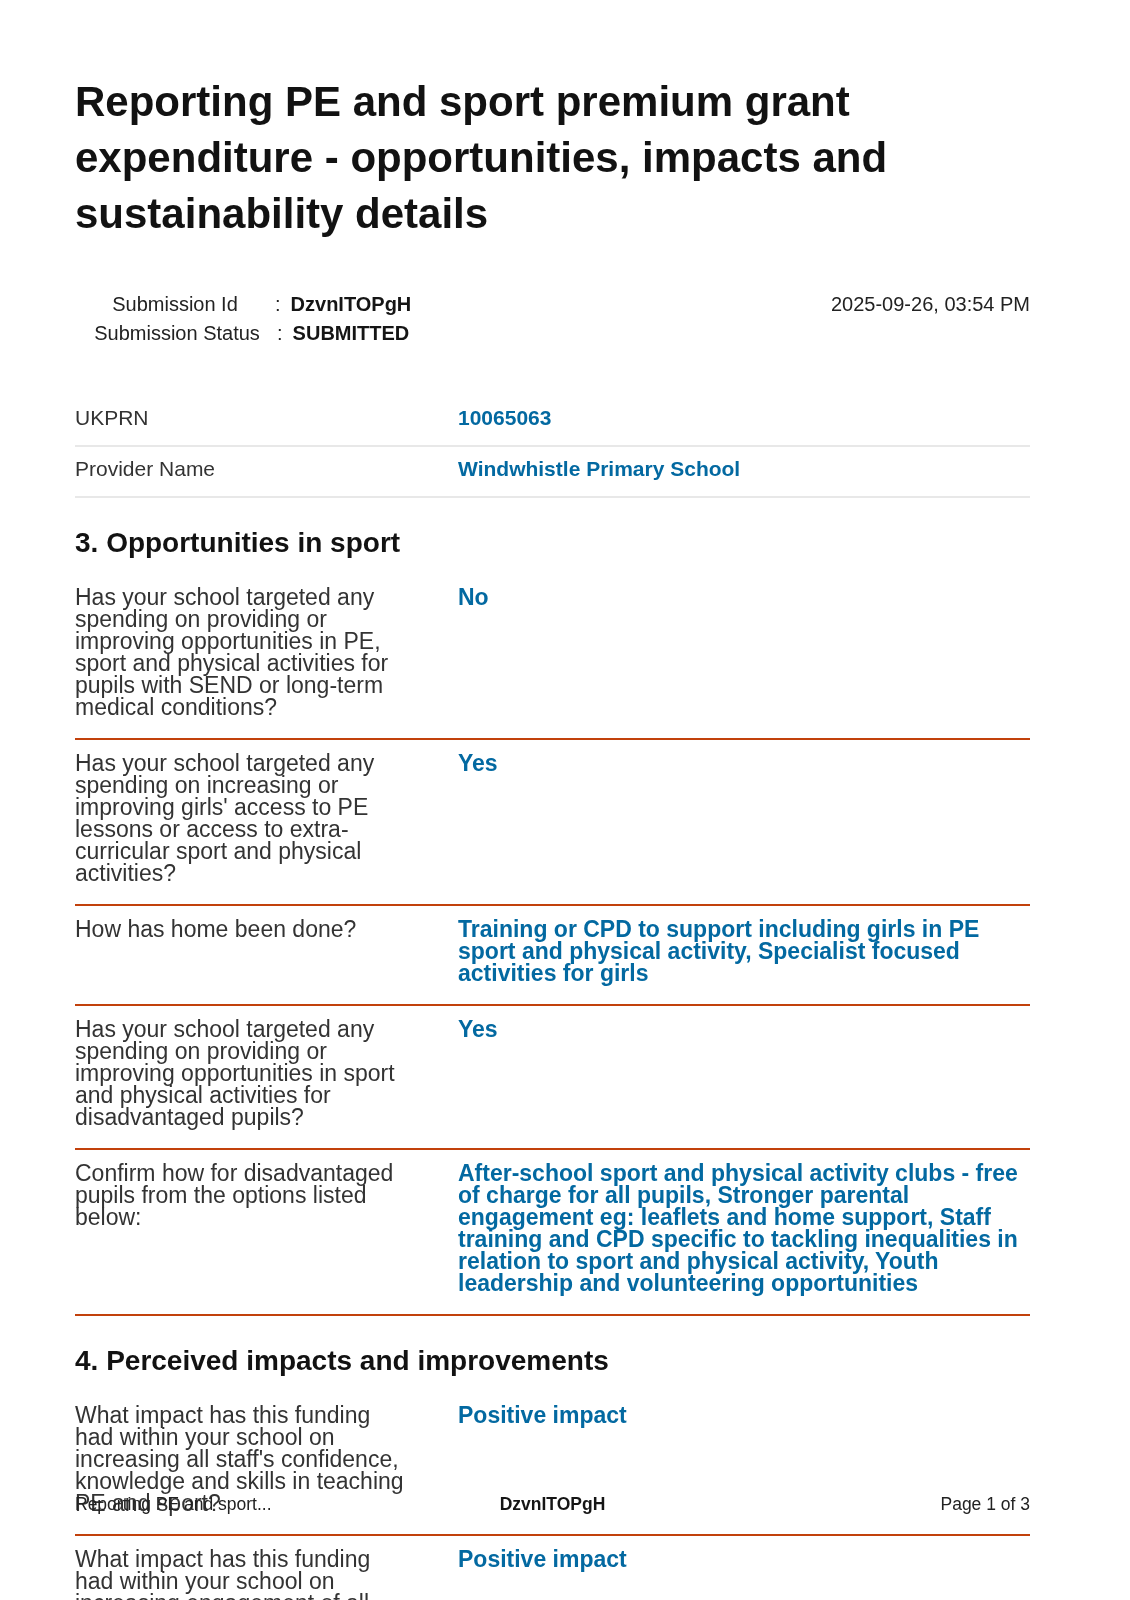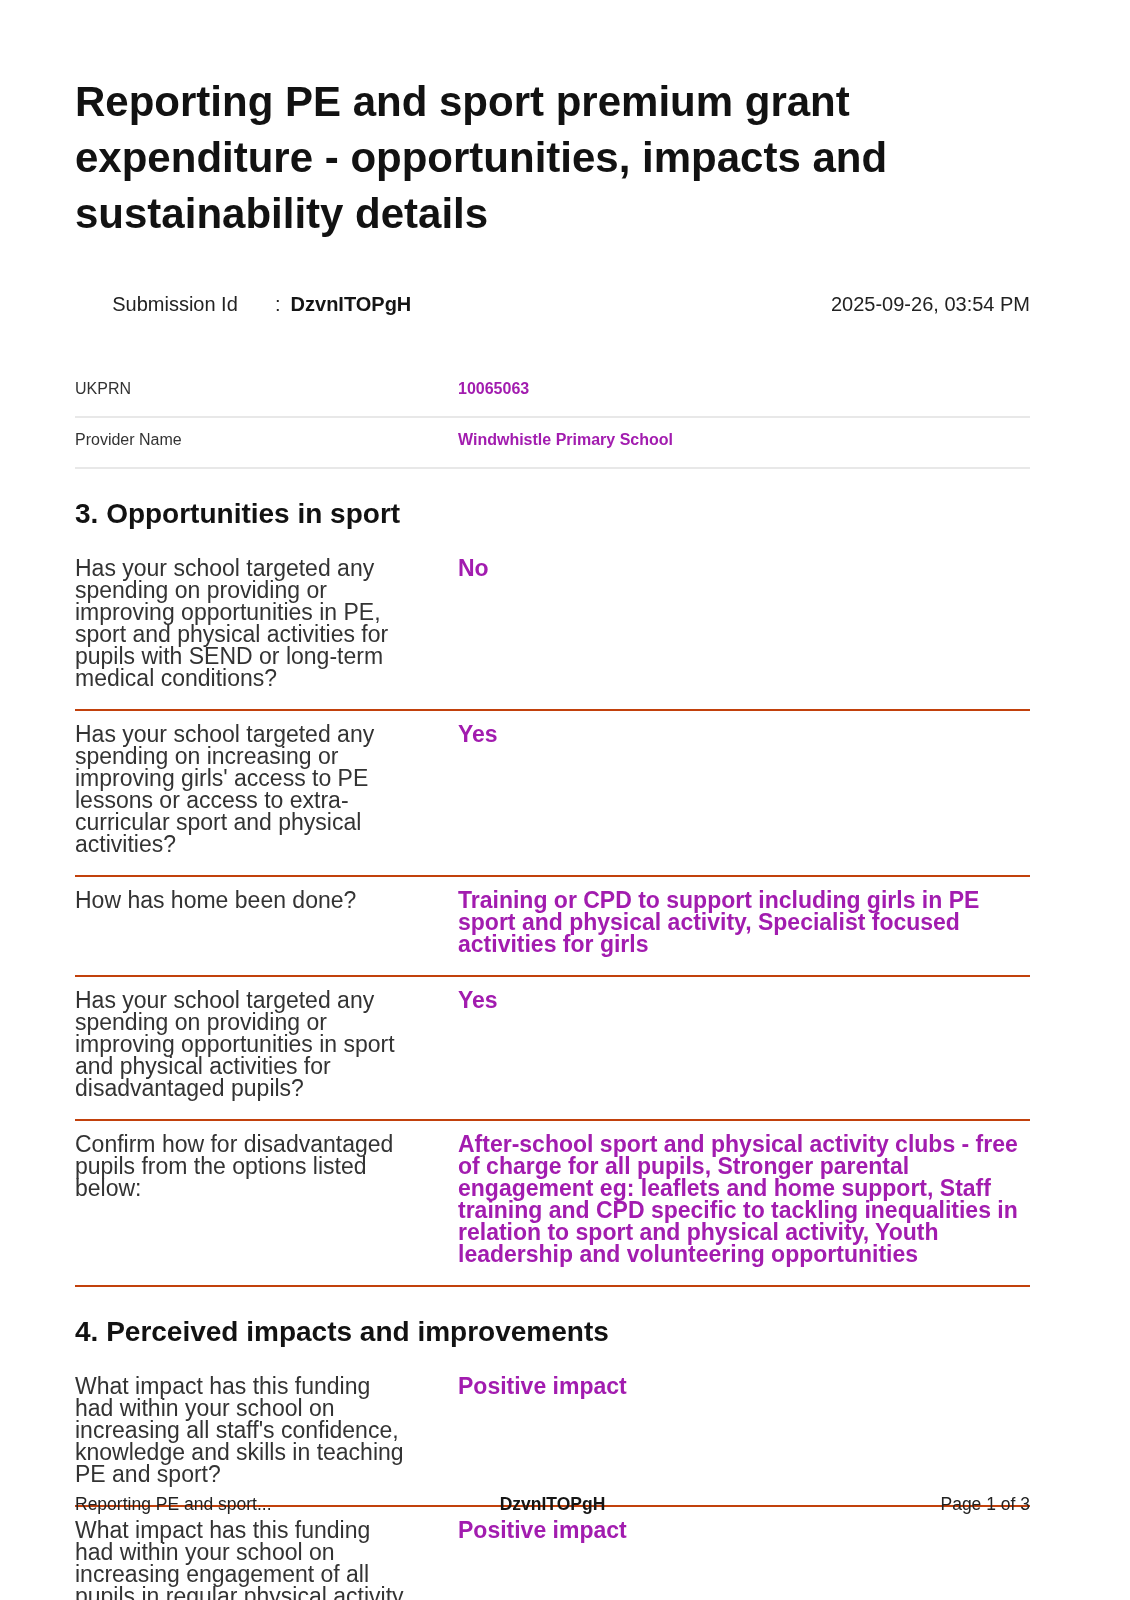--- a/index.html
+++ b/index.html
@@ -41,21 +41,21 @@
   .sub-label { display: inline-block; width: 200px; color: #222; }
   .sub-colon { display: inline-block; margin-right: 10px; color: #222; }
   .sub-value { font-weight: 700; color: #151515; }
   .submission-date { font-size: 20px; color: #222; }
 
   #meta-rows { margin-top: 48px; }
   .meta-row {
     display: flex;
     padding: 11px 0 16px;
     border-bottom: 2px solid #e8e8e8;
-    font-size: 16px;
+    font-size: 21px;
     line-height: 22px;
   }
   .section-heading {
     font-size: 28px;
     line-height: 34px;
     font-weight: 700;
     color: #121212;
     margin: 28px 0 14px 0;
   }
   .qa-row {
@@ -68,21 +68,21 @@
   .q {
     width: 383px;
     min-width: 383px;
     box-sizing: border-box;
     padding-right: 43px;
     color: #333333;
   }
   .a {
     flex: 1;
     font-weight: 700;
-    color: #a21caf;
+    color: #0369a1;
   }
   .footer {
     position: absolute;
     left: 75px;
     right: 100px;
     top: 1494px;
     display: flex;
     align-items: baseline;
     font-size: 17.5px;
     color: #222;
@@ -95,20 +95,23 @@
 <body>
 
 <div class="page">
 
   <h1 class="title">Reporting PE and sport premium grant expenditure - opportunities, impacts and sustainability details</h1>
 
   <div class="submission">
     <div>
       <div class="sub-row">
         <span class="sub-label">Submission Id</span><span class="sub-colon">:</span><span class="sub-value">DzvnITOPgH</span>
+      </div>
+      <div class="sub-row">
+        <span class="sub-label">Submission Status</span><span class="sub-colon">:</span><span class="sub-value">SUBMITTED</span>
       </div>
     </div>
     <div class="submission-date">2025-09-26, 03:54 PM</div>
   </div>
 
   <div id="meta-rows">
       <div class="meta-row">
         <div class="q">UKPRN</div>
         <div class="a">10065063</div>
       </div>

